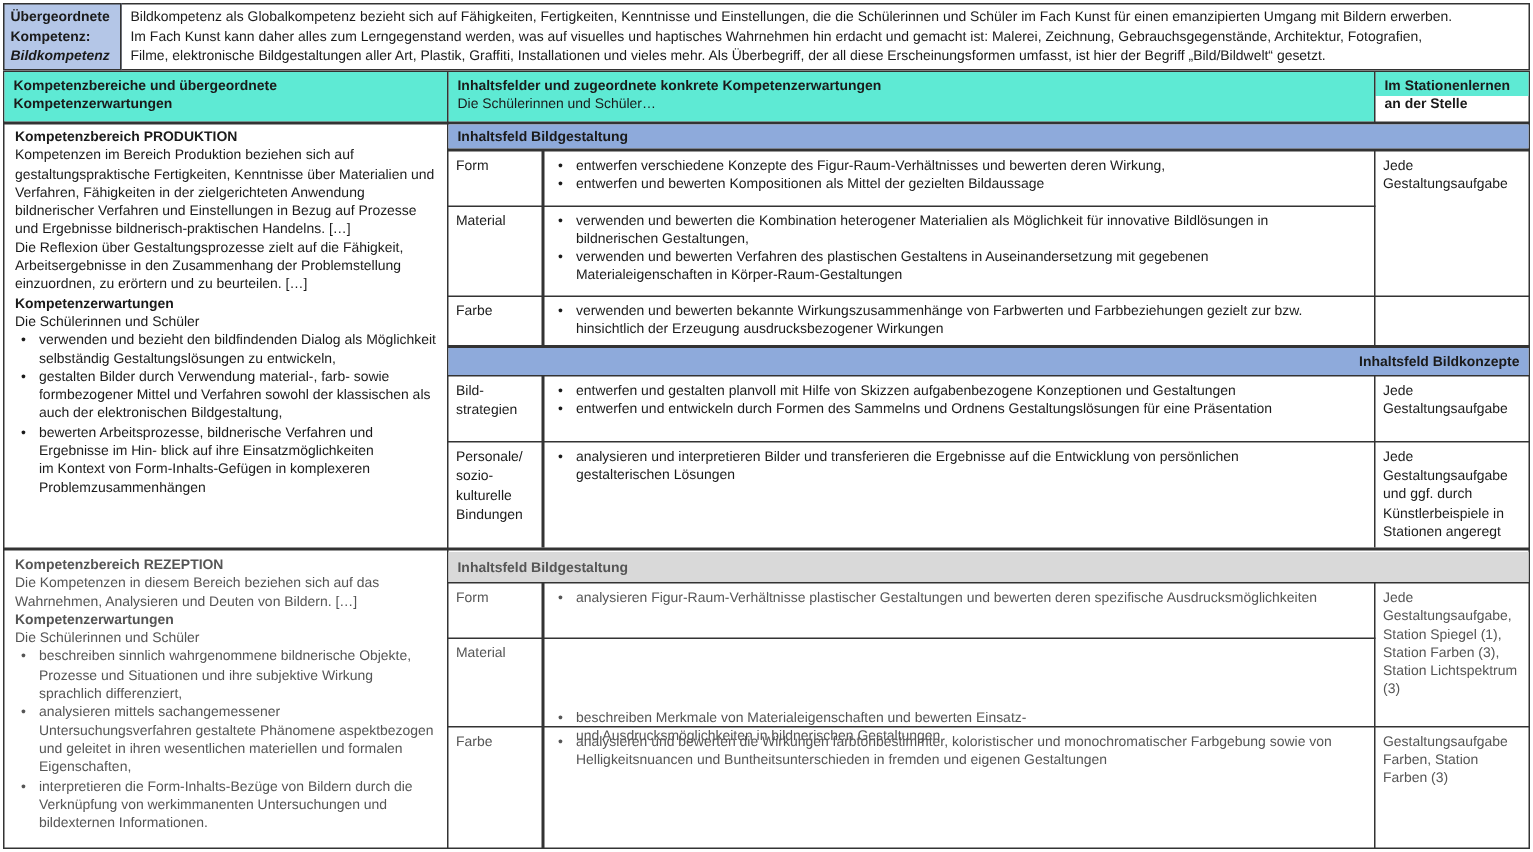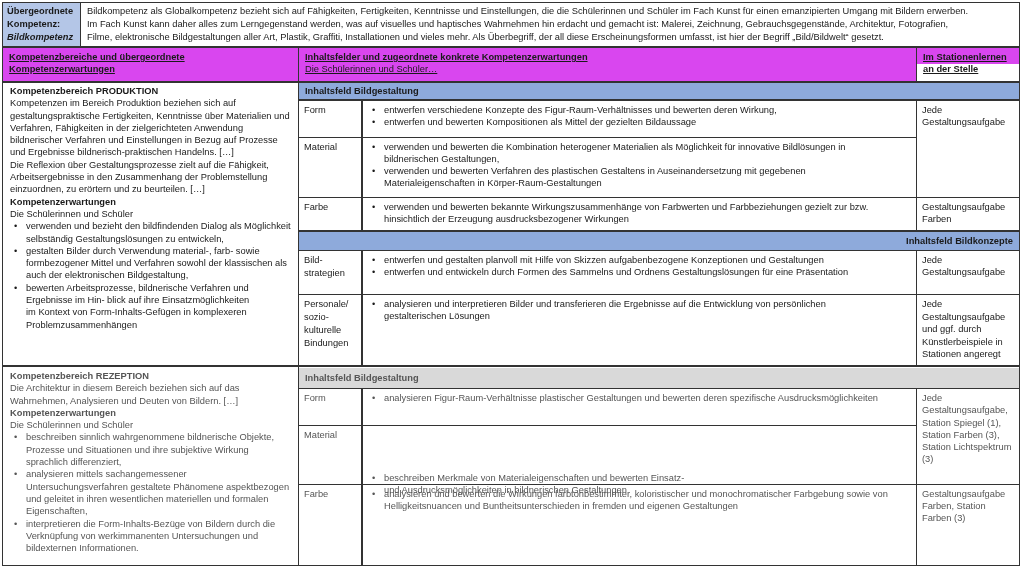--- a/index.html
+++ b/index.html
@@ -2,21 +2,21 @@
 <html><head>
 <meta charset="utf-8">
 <style>
   html, body { margin:0; padding:0; background:#ffffff; }
   body { width:1022px; height:568px; overflow:hidden; font-family:"Liberation Sans", sans-serif; font-size:9.3px; line-height:12px; color:#1a1a1a; }
   .page { position:relative; width:1022px; height:568px; }
   .box { position:absolute; box-sizing:border-box; border:1px solid #333; background:#fff; }
   .b { font-weight:bold; }
   .i { font-style:italic; }
   .blue-hdr { background:#b4c6e7; }
-  .light-hdr { background:#d946ef;text-decoration:underline; }
+  .light-hdr { background:#5eead4; }
   .field-blue { background:#8eaadb; }
   .field-gray { background:#d9d9d9; }
   .gray-text { color:#555; }
   ul { margin:0; padding:0; list-style:none; }
   li { position:relative; padding-left:16px; }
   li::before { content:"•"; position:absolute; left:4px; top:0; }
   .cell { position:absolute; box-sizing:border-box; padding:3px 5px; }
   .hline { position:absolute; height:0; border-top:1px solid #333; }
   .vline { position:absolute; width:0; border-left:1px solid #333; }
 </style>
@@ -90,21 +90,20 @@
   </div>
   <div class="cell" style="left:917px; top:101px; width:102px; height:95px;"><span>Jede Gestaltungsaufgabe</span></div>
   <div class="hline" style="left:298px; top:197px; width:722px;"></div>
 
   <div class="cell" style="left:299px; top:198px; width:62px; height:32px;"><span>Farbe</span></div>
   <div class="cell" style="left:363px; top:198px; width:552px; height:32px;">
     <ul>
       <li style="width:520px;">verwenden und bewerten bekannte Wirkungszusammenhänge von Farbwerten und Farbbeziehungen gezielt zur bzw. hinsichtlich der Erzeugung ausdrucksbezogener Wirkungen</li>
     </ul>
   </div>
-  <div class="cell" style="left:917px; top:198px; width:102px; height:32px;"><span>Gestaltungsaufgabe Farben</span></div>
   <div class="hline" style="left:298px; top:230px; width:722px; border-top-width:2px;"></div>
 
   <div class="cell field-blue" style="left:299px; top:232px; width:720px; height:18px; padding:3px 6px;text-align:right;">
     <span class="b">Inhaltsfeld Bildkonzepte</span>
   </div>
   <div class="hline" style="left:298px; top:250px; width:722px;"></div>
 
   <div class="cell" style="left:299px; top:251px; width:62px; height:42px; line-height:13px;"><span>Bild-strategien</span></div>
   <div class="cell" style="left:363px; top:251px; width:552px; height:42px;">
     <ul>
@@ -125,21 +124,21 @@
 
   <div class="vline" style="left:361px; top:100px; height:130px; border-left-width:2px;"></div>
   <div class="vline" style="left:361px; top:250px; height:115px; border-left-width:2px;"></div>
   <div class="vline" style="left:916px; top:100px; height:130px;"></div>
   <div class="vline" style="left:916px; top:250px; height:115px;"></div>
 
   <div class="hline" style="left:2px; top:365px; width:1018px; border-top-width:2px;"></div>
 
   <div class="cell gray-text" style="left:4px; top:368px; width:293px; height:196px; padding:2px 6px 0 6px; line-height:12.3px;">
     <div class="b">Kompetenzbereich REZEPTION</div>
-    <div>Die Architektur in diesem Bereich beziehen sich auf das Wahrnehmen, Analysieren und Deuten von Bildern. […]</div>
+    <div>Die Kompetenzen in diesem Bereich beziehen sich auf das Wahrnehmen, Analysieren und Deuten von Bildern. […]</div>
     <div class="b">Kompetenzerwartungen</div>
     <div>Die Schülerinnen und Schüler</div>
     <ul>
       <li>beschreiben sinnlich wahrgenommene bildnerische Objekte, Prozesse und Situationen und ihre subjektive Wirkung sprachlich differenziert,</li>
       <li>analysieren mittels sachangemessener Untersuchungsverfahren gestaltete Phänomene aspektbezogen und geleitet in ihren wesentlichen materiellen und formalen Eigenschaften,</li>
       <li>interpretieren die Form-Inhalts-Bezüge von Bildern durch die Verknüpfung von werkimmanenten Untersuchungen und bildexternen Informationen.</li>
     </ul>
   </div>
 
   <div class="cell field-gray gray-text" style="left:299px; top:368px; width:720px; height:20px; padding:4px 6px;">

